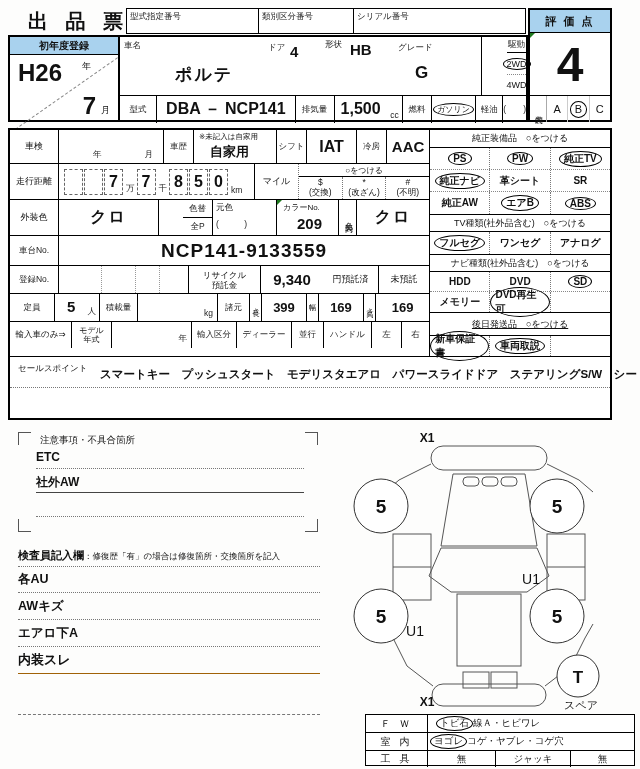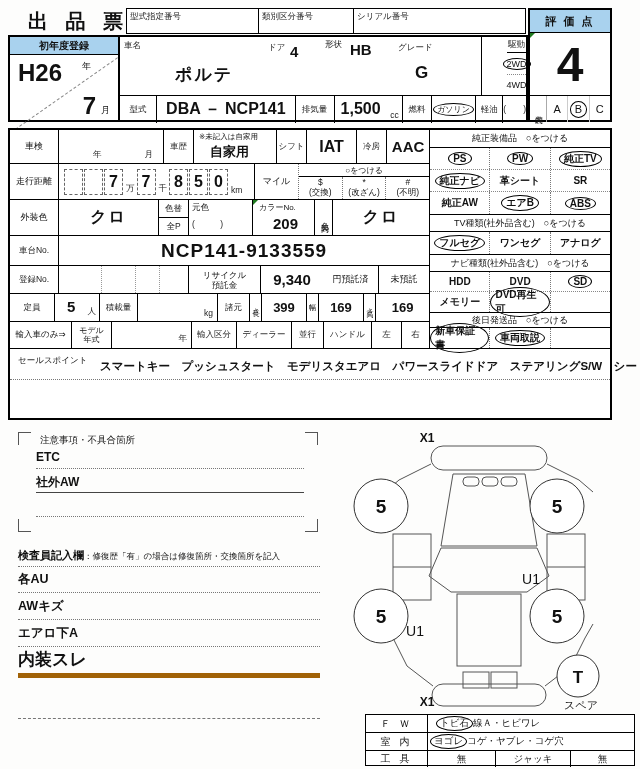--- a/index.html
+++ b/index.html
@@ -179,21 +179,21 @@
                 <span>#</span>
                   <span>(不明)</span>
               </div>
             </div>
           </div>
         </div>
 
         <div class="row" style="height:36px;">
           <div class="cell ctr sm" style="width:49px;">外装色</div>
           <div class="cell ctr b" style="width:100px;font-size:16px;letter-spacing:2px;">クロ</div>
-          <div class="cell" style="width:30px;display:flex;flex-direction:column;">
+          <div class="cell" style="width:30px;display:flex;flex-direction:column;margin-left:24px;">
             <div class="ctr lbl" style="flex:1;border-bottom:1px solid #000;">色替</div>
             <div class="ctr lbl" style="flex:1;">全P</div>
           </div>
           <div class="cell" style="width:64px;">
             <span class="lbl" style="position:absolute;left:3px;top:2px;">元色</span>
             <span class="lbl" style="position:absolute;left:3px;bottom:4px;">(　　　)</span>
           </div>
           <div class="cell" style="width:62px;">
             <div class="grncorner"></div>
             <span style="position:absolute;left:6px;top:2px;font-size:8px;">カラーNo.</span>
@@ -332,21 +332,21 @@
           <div class="optcell">
               <span>メモリー</span>
             </div>
           <div class="optcell">
               <span class="circled">DVD再生可</span>
             </div>
           <div class="optcell">
               <span></span>
             </div>
         </div>
-        <div class="opthead" style="height:16px;">後日発送品　○をつける</div>
+        <div class="opthead" style="height:24px;text-decoration:underline;">後日発送品　○をつける</div>
         <div class="optrow" style="height:20px;border-bottom:none;">
           <div class="optcell">
               <span class="circled">新車保証書</span>
             </div>
           <div class="optcell">
               <span class="circled">車両取説</span>
             </div>
           <div class="optcell">
               <span></span>
             </div>
@@ -372,21 +372,21 @@
     <div class="dotline" style="position:absolute;left:18px;top:68px;width:268px;height:16px;"></div>
   </div>
 
   <div class="abs" style="left:18px;top:545px;width:302px;">
     <div class="dotline" style="padding-bottom:3px;">
       <span class="b" style="font-size:11px;">検査員記入欄</span><span style="font-size:8.5px;">：修復歴「有」の場合は修復箇所・交換箇所を記入</span>
     </div>
     <div class="dotline b" style="height:25px;line-height:25px;font-size:12.5px;">各AU</div>
     <div class="dotline b" style="height:26px;line-height:26px;font-size:12.5px;">AWキズ</div>
     <div class="dotline b" style="height:26px;line-height:26px;font-size:12.5px;">エアロ下A</div>
-    <div class="b" style="height:26px;line-height:26px;font-size:17px;border-bottom:5px solid #a16207;">内装スレ</div>
+    <div class="b" style="height:26px;line-height:26px;font-size:13px;border-bottom:1px solid #a16207;">内装スレ</div>
     <div class="dashline" style="height:40px;"></div>
   </div>
 
   <svg class="abs" style="left:335px;top:426px;" width="302" height="286" viewBox="0 0 302 286">
     <g fill="none" stroke="#555" stroke-width="1">
 
       <rect x="96" y="20" width="116" height="24" rx="12"></rect>
 
       <polygon points="118,48 190,48 202,120 106,120"></polygon>
       <rect x="128" y="51" width="16" height="9" rx="4"></rect>

